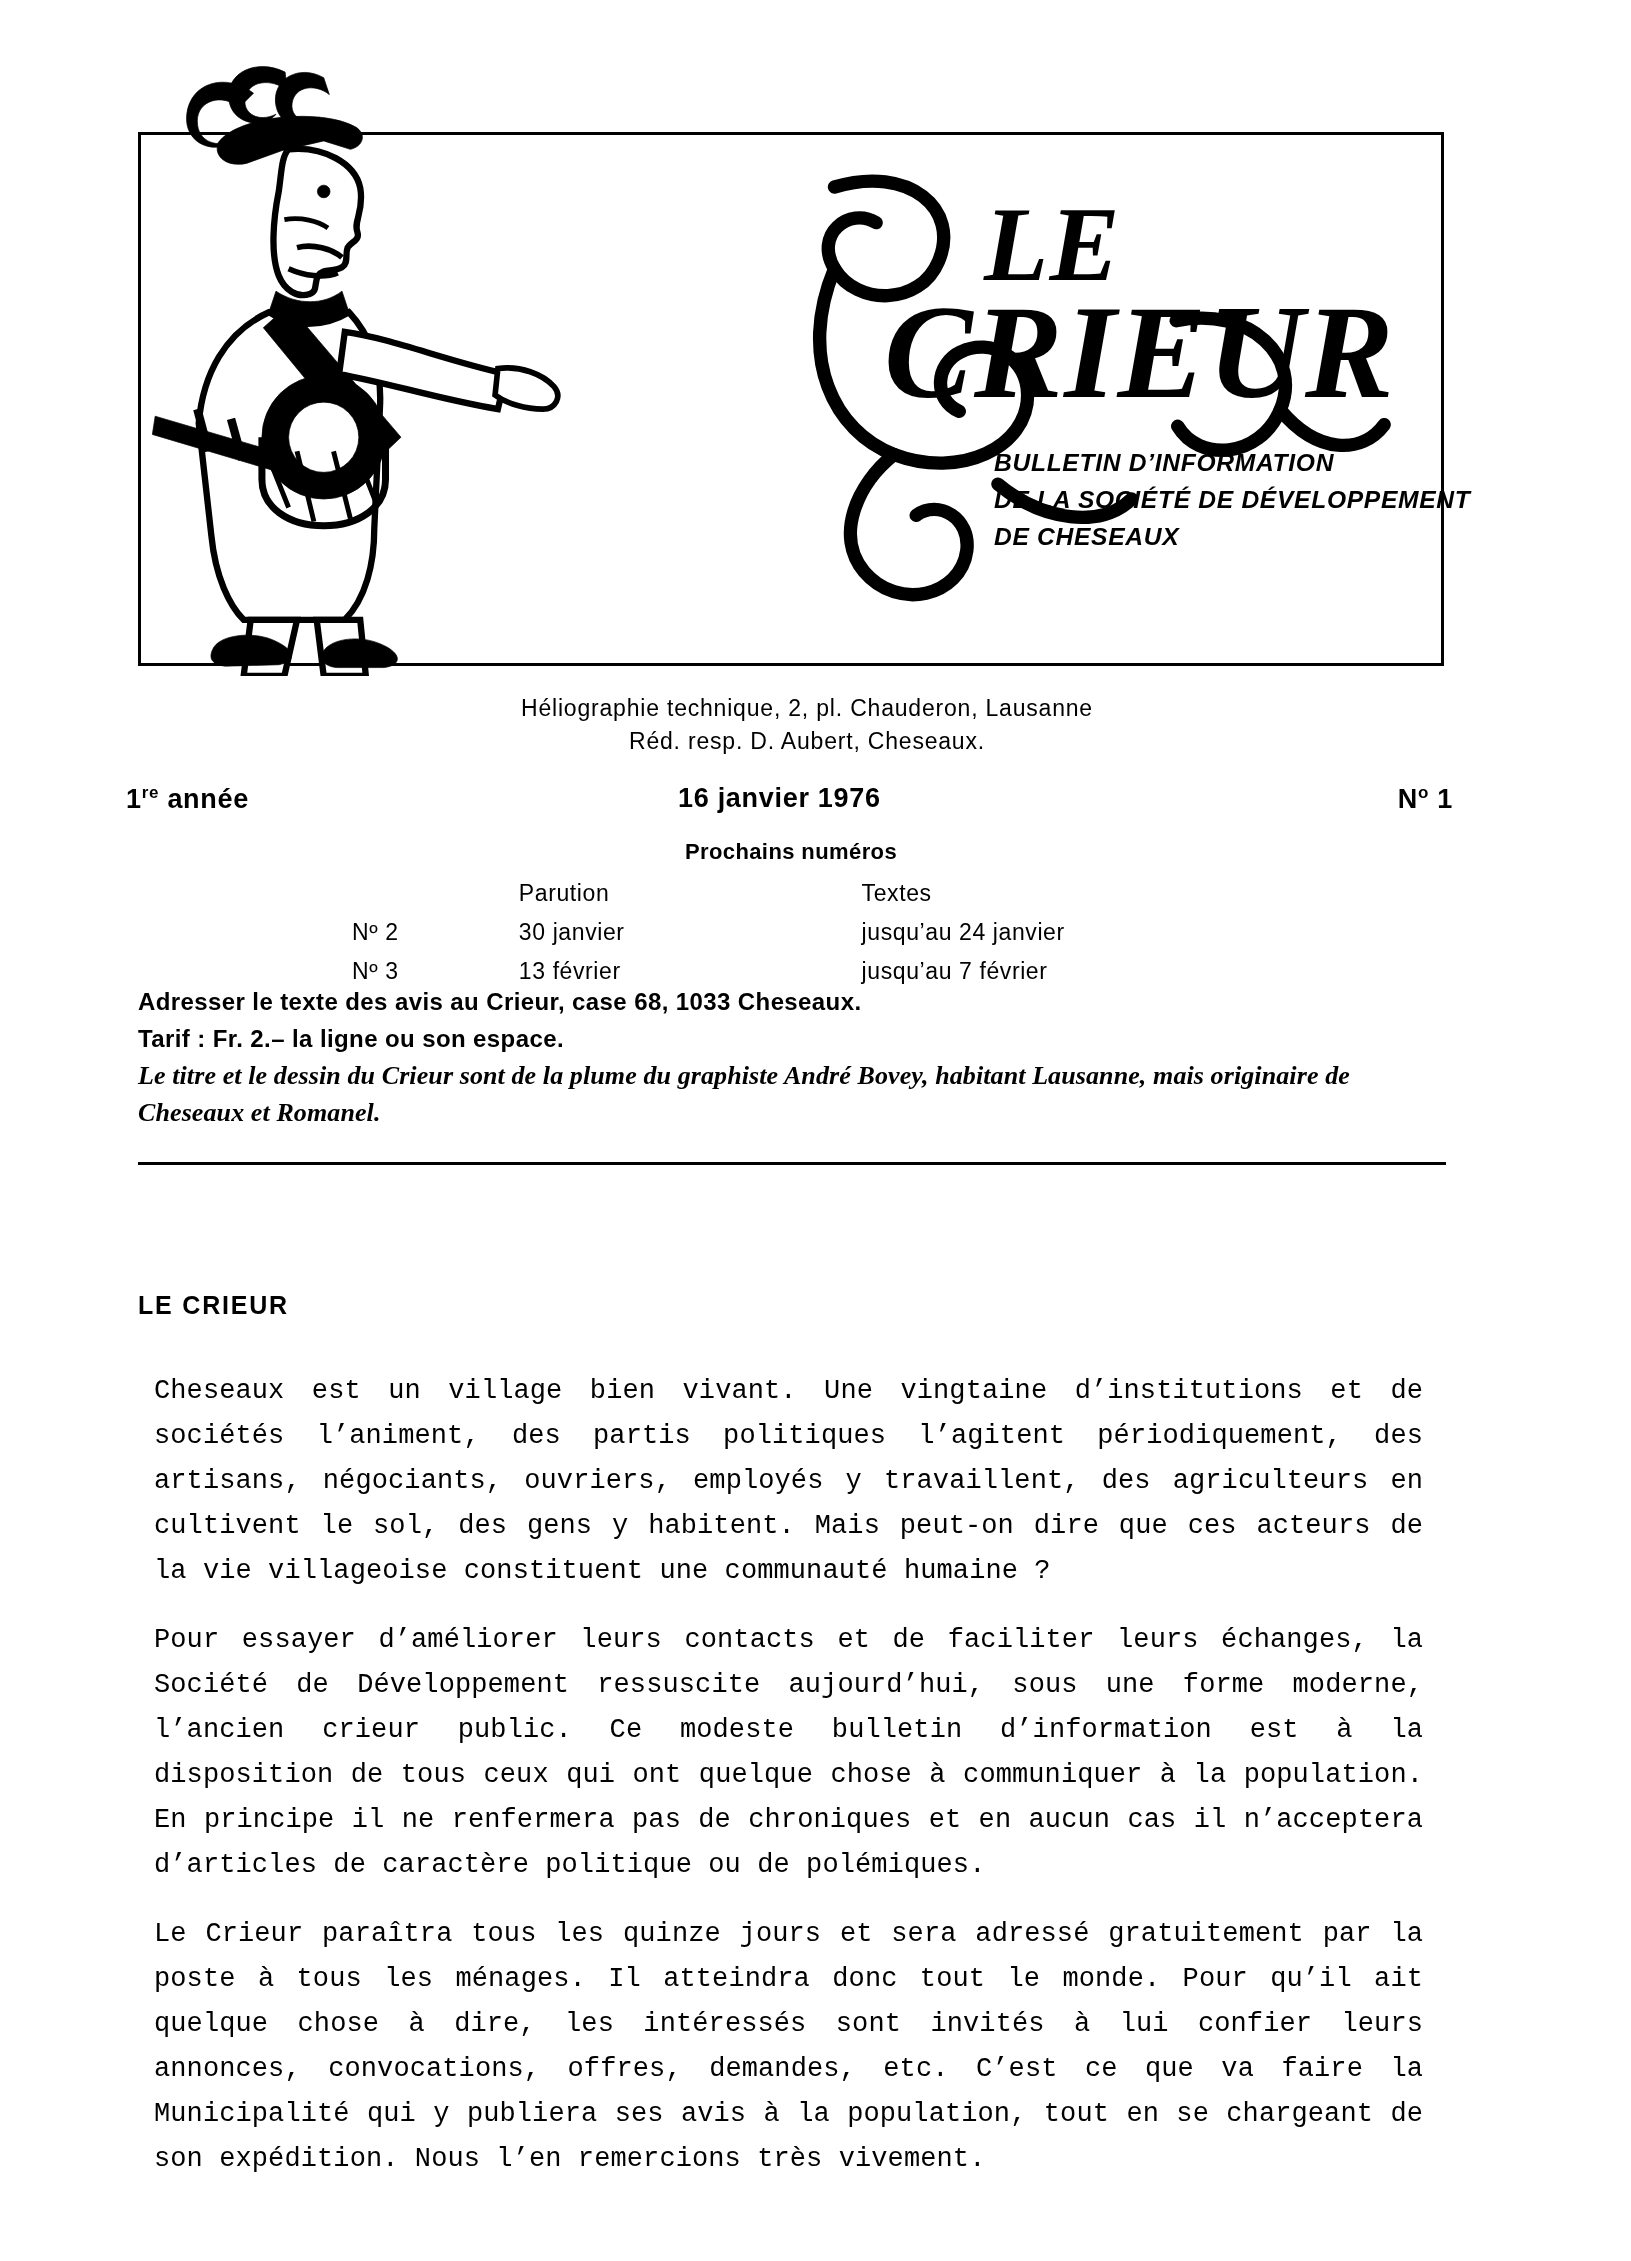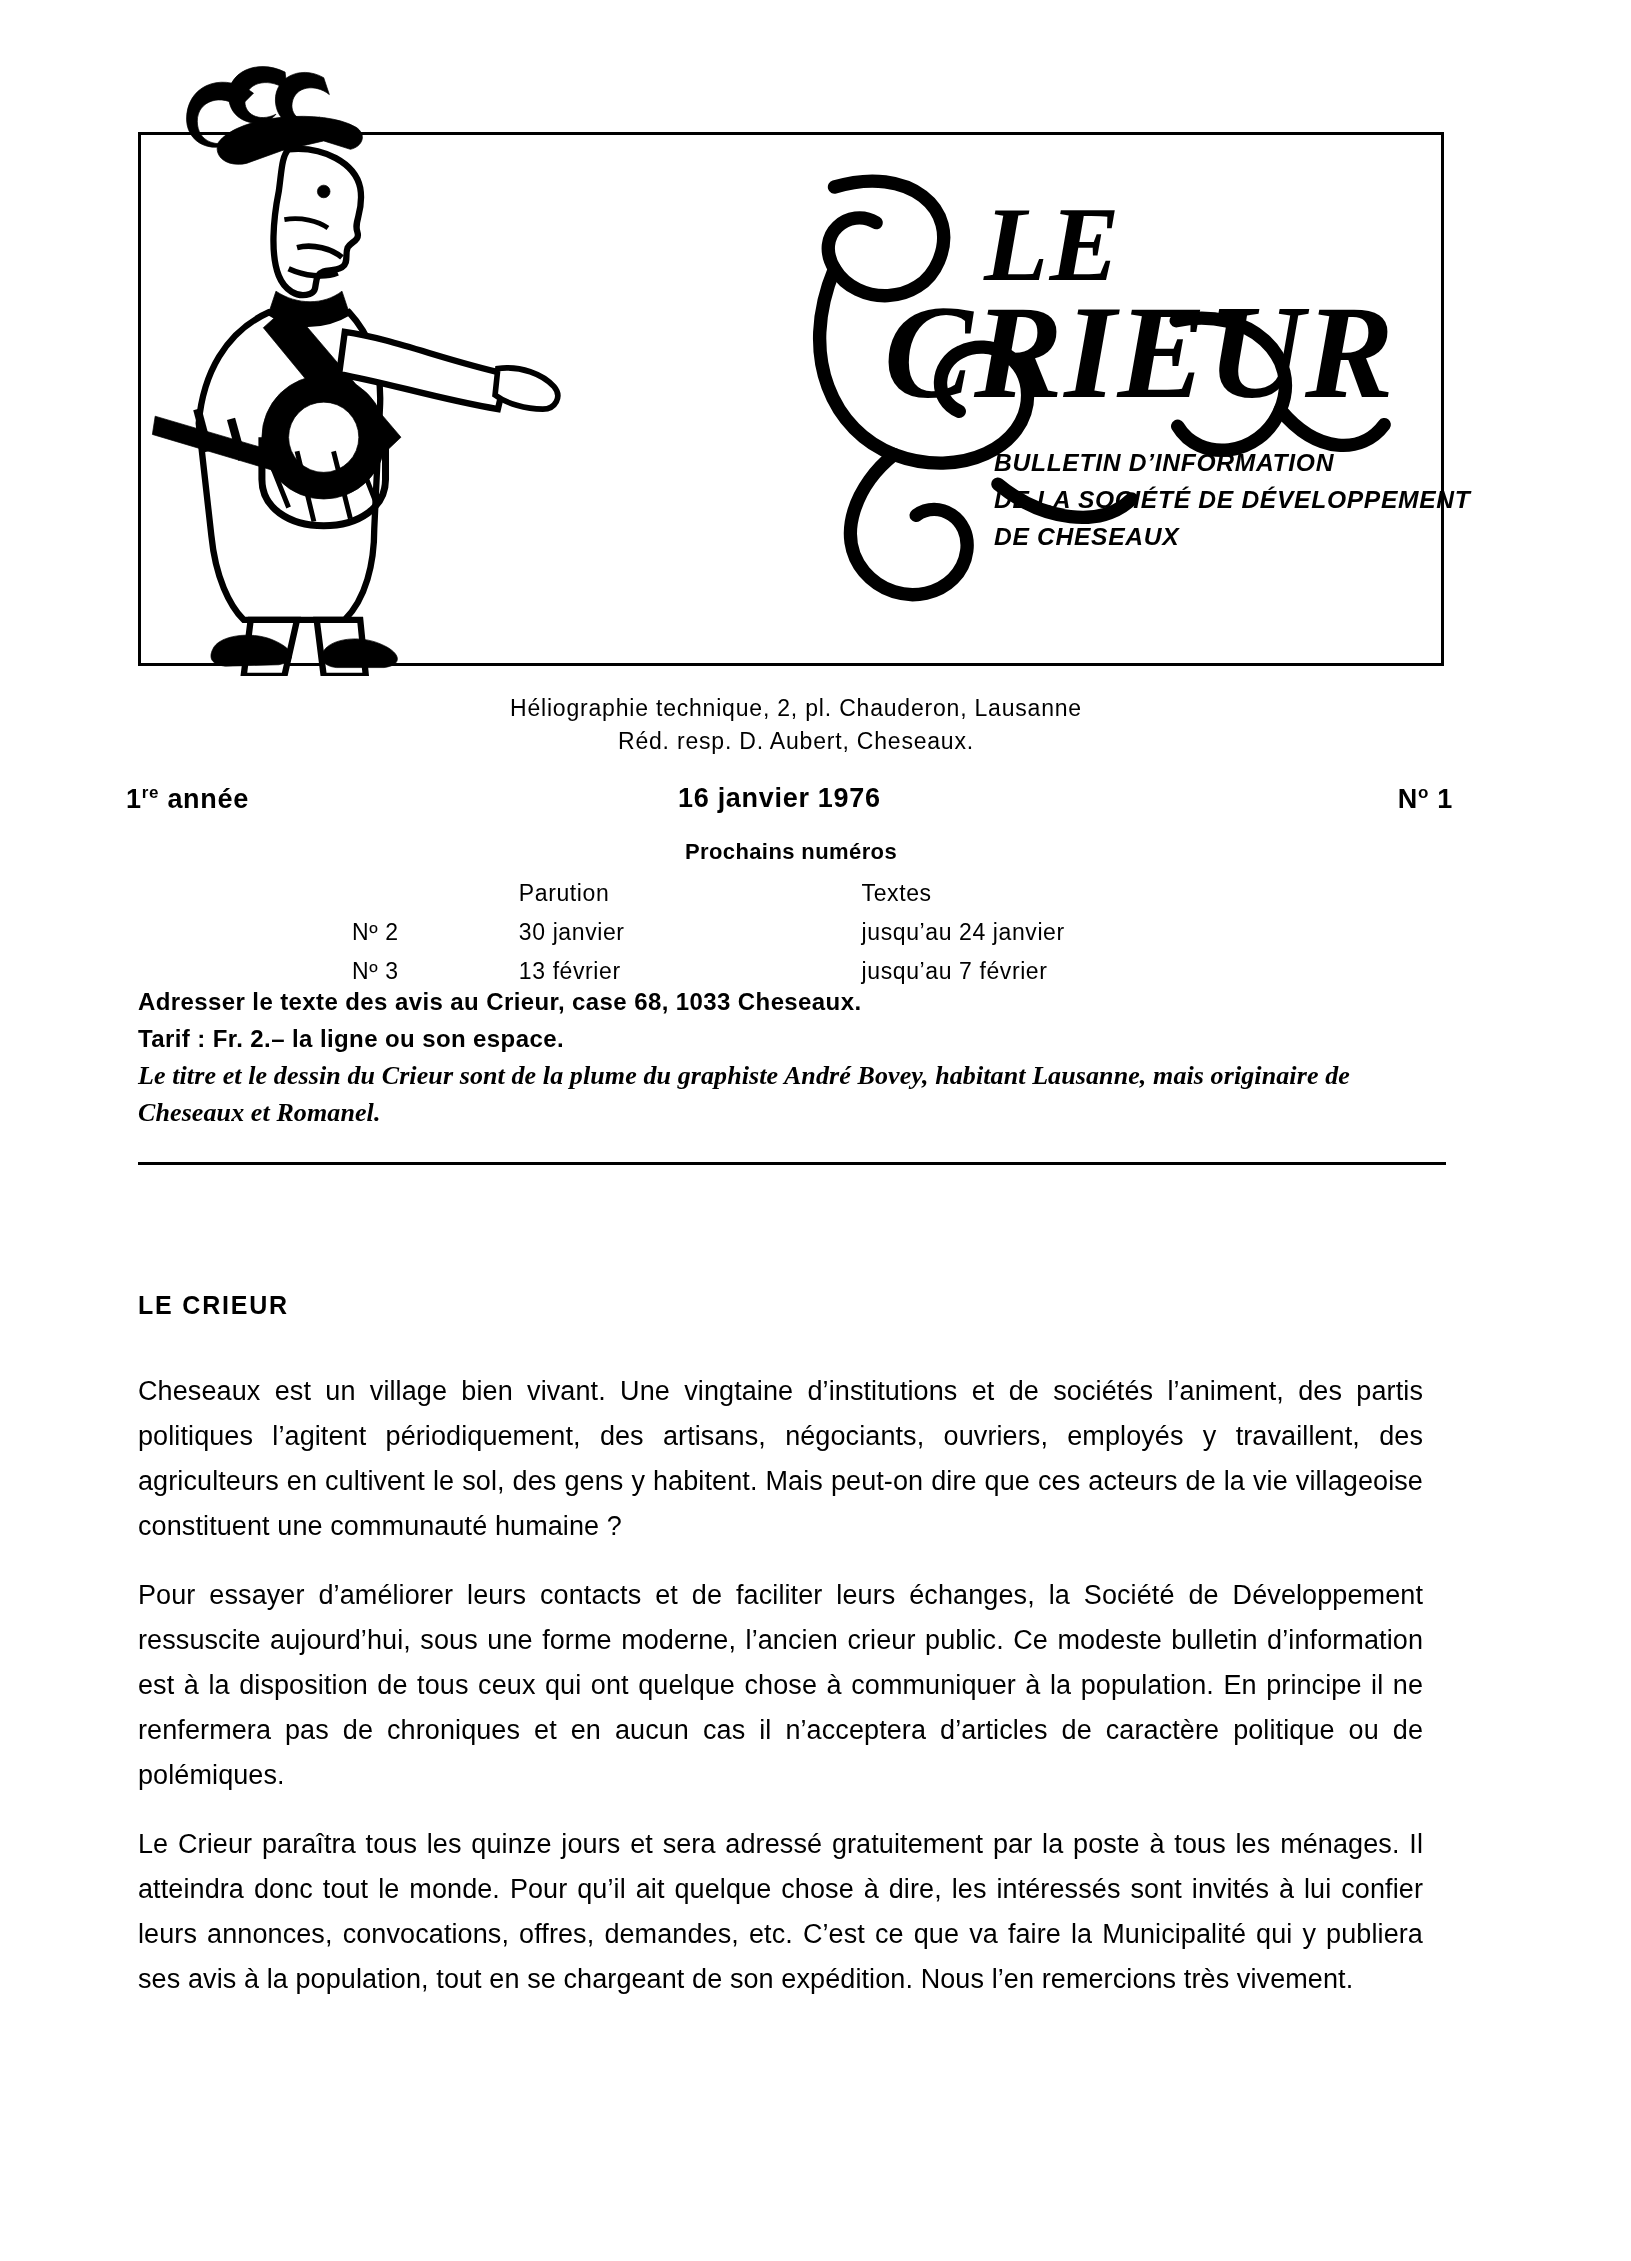--- a/index.html
+++ b/index.html
@@ -80,21 +80,21 @@
     font-weight: bold;
     font-size: 24.6px;
     line-height: 37px;
     letter-spacing: 0.7px;
   }
   .subtitle div { white-space: nowrap; }
 
   
   .imprint {
     position: absolute;
-    left: 143px;
+    left: 154px;
     top: 692px;
     width: 1306px;
     text-align: center;
     font-size: 23px;
     line-height: 33px;
     letter-spacing: 0.8px;
   }
 
   
   .issue-line {
@@ -199,23 +199,24 @@
   .article-body {
     position: absolute;
     left: 138px;
     top: 1369px;
     width: 1285px;
     font-size: 27px;
     line-height: 45px;
     letter-spacing: 0.1px;
   }
   .article-body p {
-    margin: 0 0 24px 0;
+    margin: 0 0 24px 16px;
     text-align: justify;
     text-justify: inter-word;
+    font-family: Liberation Mono, monospace;
   }
   .article-body p:last-child { margin-bottom: 0; }
 </style>
 </head>
 <body>
 
 <div class="page">
 
   <div class="masthead">
 

